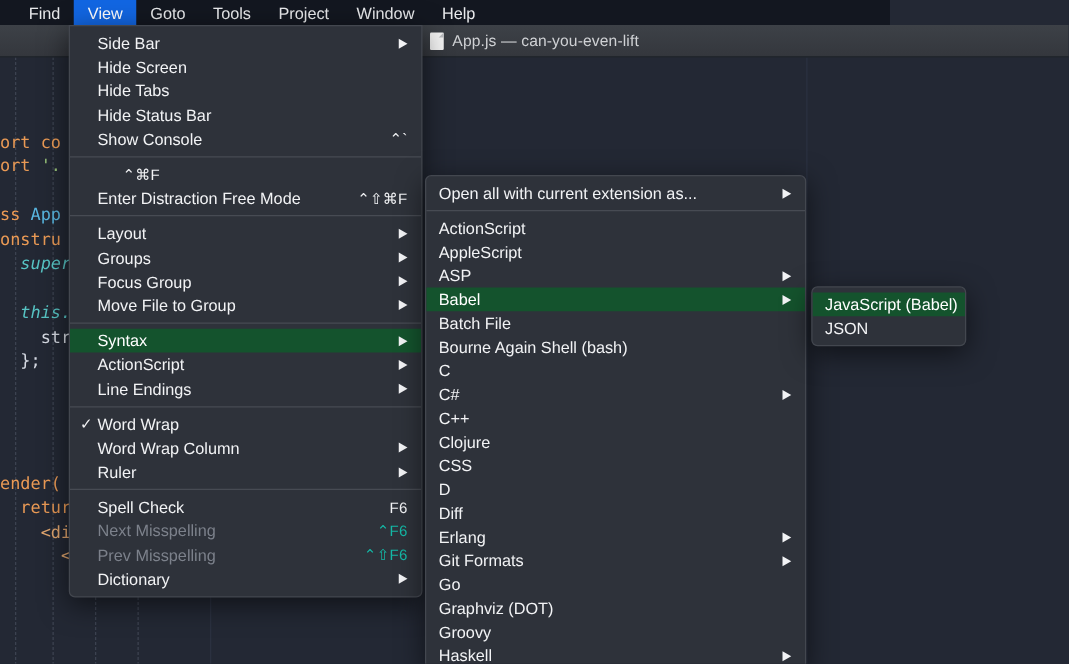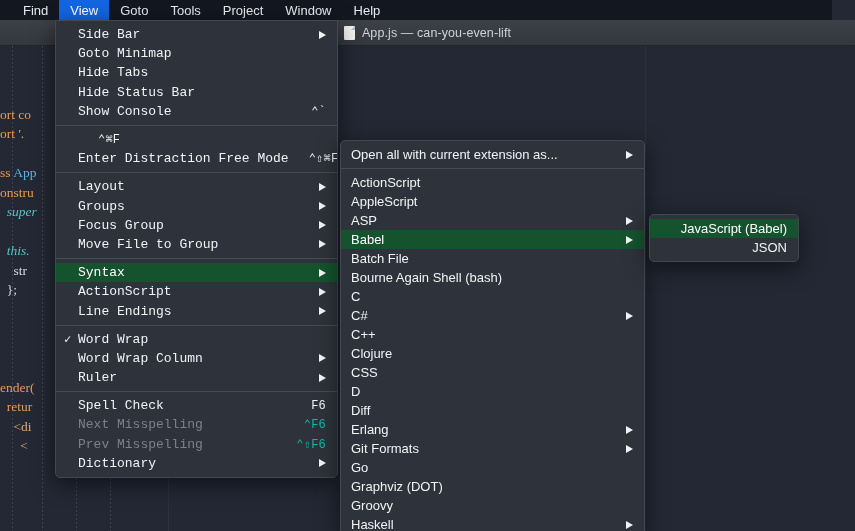--- a/index.html
+++ b/index.html
@@ -39,40 +39,40 @@
 
   .code-area {
     position: absolute; left: 0; top: 46px; width: 855px; height: 485px;
     background: #232834;
     font-family: "DejaVu Sans Mono", monospace;
     font-size: 13.5px;
     line-height: 19.5px;
     white-space: pre;
     color: #d6dae3;
   }
-  .code-line { height: 19.5px; position: relative; padding-left: 0; font-family: Liberation Serif, serif; }
+  .code-line { height: 19.5px; position: relative; padding-left: 0; }
   .indent-guides {
     position: absolute; left: 0; top: 0; width: 160px; height: 100%;
     pointer-events: none;
   }
   .ig { position: absolute; top: 0; bottom: 0; width: 1px;
         background: repeating-linear-gradient(to bottom, #3c4250 0 2px, transparent 2px 4px); }
   .tok-k  { color: #ea9a55; }      
   .tok-cls{ color: #59b6e0; }      
   .tok-it { color: #57c4c4; font-style: italic; }
   .tok-s  { color: #98c379; }      
   .tok-p  { color: #d6dae3; }
   .tok-tag{ color: #e2a76f; }
 
   
   .col-sep { position: absolute; top: 46px; bottom: 0; width: 1px; background: #2b3140; }
 
   
   .menubar {
-    position: absolute; left: 0; top: 0; width: 832px; height: 20px;
+    position: absolute; left: 0; top: 0; width: 712px; height: 20px;
     background: #131720;
     display: flex; align-items: stretch;
     padding-left: 12px;
     z-index: 40;
   }
   .menubar-item {
     display: flex; align-items: center;
     padding: 0 11px;
     font-size: 13px; color: #e9eaec;
     height: 20px;
@@ -84,21 +84,21 @@
   .menu {
     position: absolute;
     background: #2e323a;
     border: 1px solid #43474f;
     border-radius: 5px;
     box-shadow: 0 6px 22px rgba(0,0,0,.55);
     padding: 4px 0;
     z-index: 50;
     overflow: hidden;
   }
-  .menu.no-round-top { border-top-left-radius: 0; border-top-right-radius: 0; font-family: Liberation Mono, monospace; }
+  .menu.no-round-top { border-top-left-radius: 0; border-top-right-radius: 0; }
 
   .mi {
     display: flex; align-items: center;
     height: 19.2px;
     padding: 0 11px 0 10px;
     font-size: 13px;
     color: #f2f3f5;
     white-space: nowrap;
     cursor: default;
     position: relative;
@@ -124,21 +124,21 @@
     border-width: 4.5px 0 4.5px 7px;
     border-color: transparent transparent transparent #f2f3f5;
   }
   .sep { height: 1px; background: #474b53; margin: 4px 0 4px 0; }
 
   
   #menu-view { left: 55px; top: 20px; width: 283px; }
   
   #menu-syntax { left: 340px; top: 140px; width: 305px; }
   
-  #menu-babel { left: 649px; top: 214px; width: 150px; text-align: right; }
+  #menu-babel { left: 649px; top: 229px; width: 124px; }
 
   #menu-syntax .mi, #menu-babel .mi { height: 19px; }
   #menu-syntax { padding-bottom: 0; }
 </style>
 </head>
 <body>
 
 <div id="root">
 
   <div class="editor-bg"></div>
@@ -186,21 +186,21 @@
     </div>
 
   <div class="menu no-round-top" id="menu-view">
       <div class="mi">
         <span class="check"></span>
         <span class="lbl">Side Bar</span>
         <span class="arrow"></span>
       </div>
       <div class="mi">
         <span class="check"></span>
-        <span class="lbl">Goto Minimap</span>
+        <span class="lbl">Hide Screen</span>
       </div>
       <div class="mi">
         <span class="check"></span>
         <span class="lbl">Hide Tabs</span>
       </div>
       <div class="mi">
         <span class="check"></span>
         <span class="lbl">Hide Status Bar</span>
       </div>
       <div class="mi">

